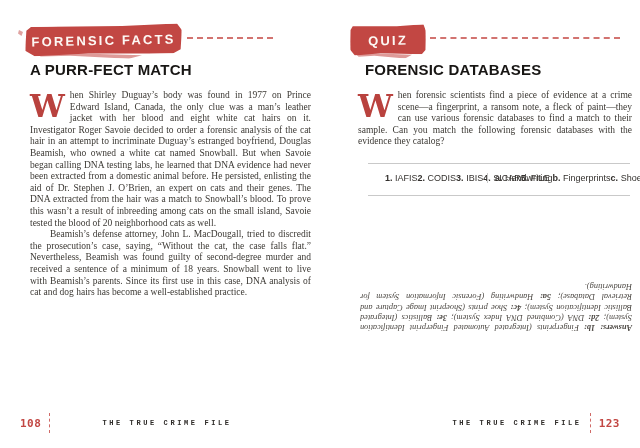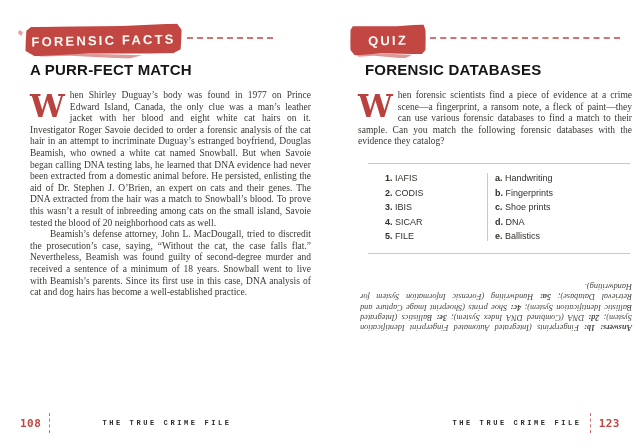--- a/index.html
+++ b/index.html
@@ -45,21 +45,21 @@
     padding:3px 5px 0 0;
   }
 
   
   .quiz-table{
     position:absolute;left:48px;top:163px;width:262px;
     border-top:1px solid #c9c9c9;border-bottom:1px solid #c9c9c9;
     display:flex;padding:9px 0 12px 0;
     font-family:"Liberation Sans", sans-serif;font-size:9px;color:#33302d;
   }
-  .quiz-col{display:flex;flex-direction:column;row-gap:4.5px;}
+  .quiz-col{display:flex;flex-direction:row;row-gap:4.5px;}
   .quiz-col.first{width:102px;padding-left:17px;}
   .quiz-col.second{padding-left:7px;flex:1;}
   .quiz-divider{width:0;border-left:1px solid #c9c9c9;}
   .quiz-row{white-space:nowrap;}
   .quiz-row b{font-weight:bold;}
 
   
   .answers{
     position:absolute;left:40px;top:281px;width:272px;
     transform:rotate(180deg);

